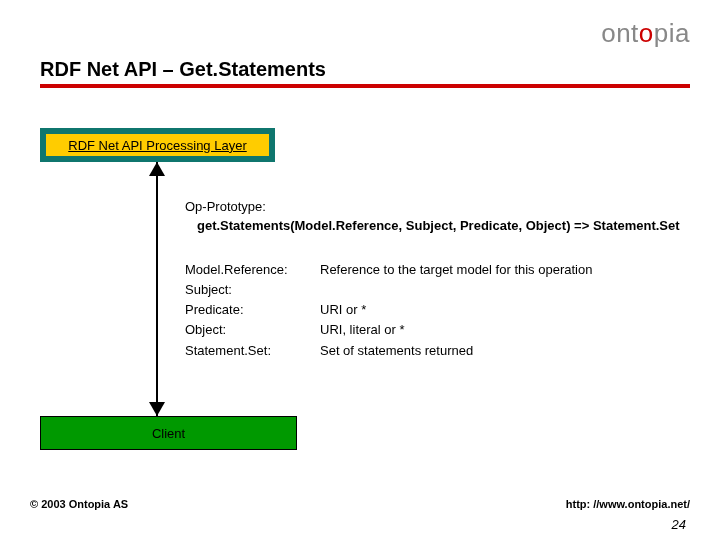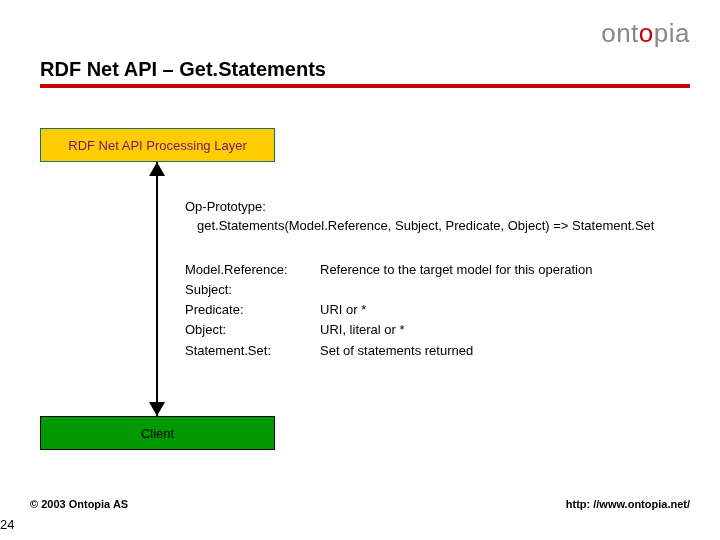--- a/index.html
+++ b/index.html
@@ -38,32 +38,33 @@
     background: #cc0000;
     width: 100%;
   }
   .box-api {
     position: absolute;
     top: 128px;
     left: 40px;
     width: 235px;
     height: 34px;
     background: #ffcc00;
-    border: 1px solid #0f766e;
+    border: 6px solid #0f766e;
     display: flex;
     align-items: center;
     justify-content: center;
     font-size: 13px;
-    color: #701a75;
+    color: #000000;
+    text-decoration: underline;
   }
   .box-client {
     position: absolute;
     top: 416px;
     left: 40px;
-    width: 235px;
+    width: 257px;
     height: 34px;
     background: #009900;
     border: 1px solid #000000;
     display: flex;
     align-items: center;
     justify-content: center;
     font-size: 13px;
     color: #000000;
   }
   .arrow-line {
@@ -94,21 +95,21 @@
   }
   .proto-block {
     position: absolute;
     top: 198px;
     left: 185px;
     font-size: 13px;
     color: #000000;
     line-height: 1.45;
   }
   .proto-sig {
-    font-weight: normal;
+    font-weight: bold;
     padding-left: 12px;
     text-align: center;
   }
   .params-table {
     position: absolute;
     top: 260px;
     left: 185px;
     font-size: 13px;
     color: #000000;
     line-height: 1.55;
@@ -130,23 +131,24 @@
     right: 30px;
     font-size: 11px;
     font-weight: bold;
     color: #000000;
   }
   .page-num {
     position: absolute;
     bottom: 8px;
     left: 0;
     width: 686px;
-    text-align: left;
-    font-size: 13px;
-    color: #000000;
+    text-align: right;
+    font-size: 13px;
+    color: #000000;
+    font-style: italic;
   }
 </style>
 </head>
 <body>
 
 <div class="logo">
   <span>ont</span><span class="accent">o</span><span>pia</span>
 </div>
 
 <div class="title-block">

